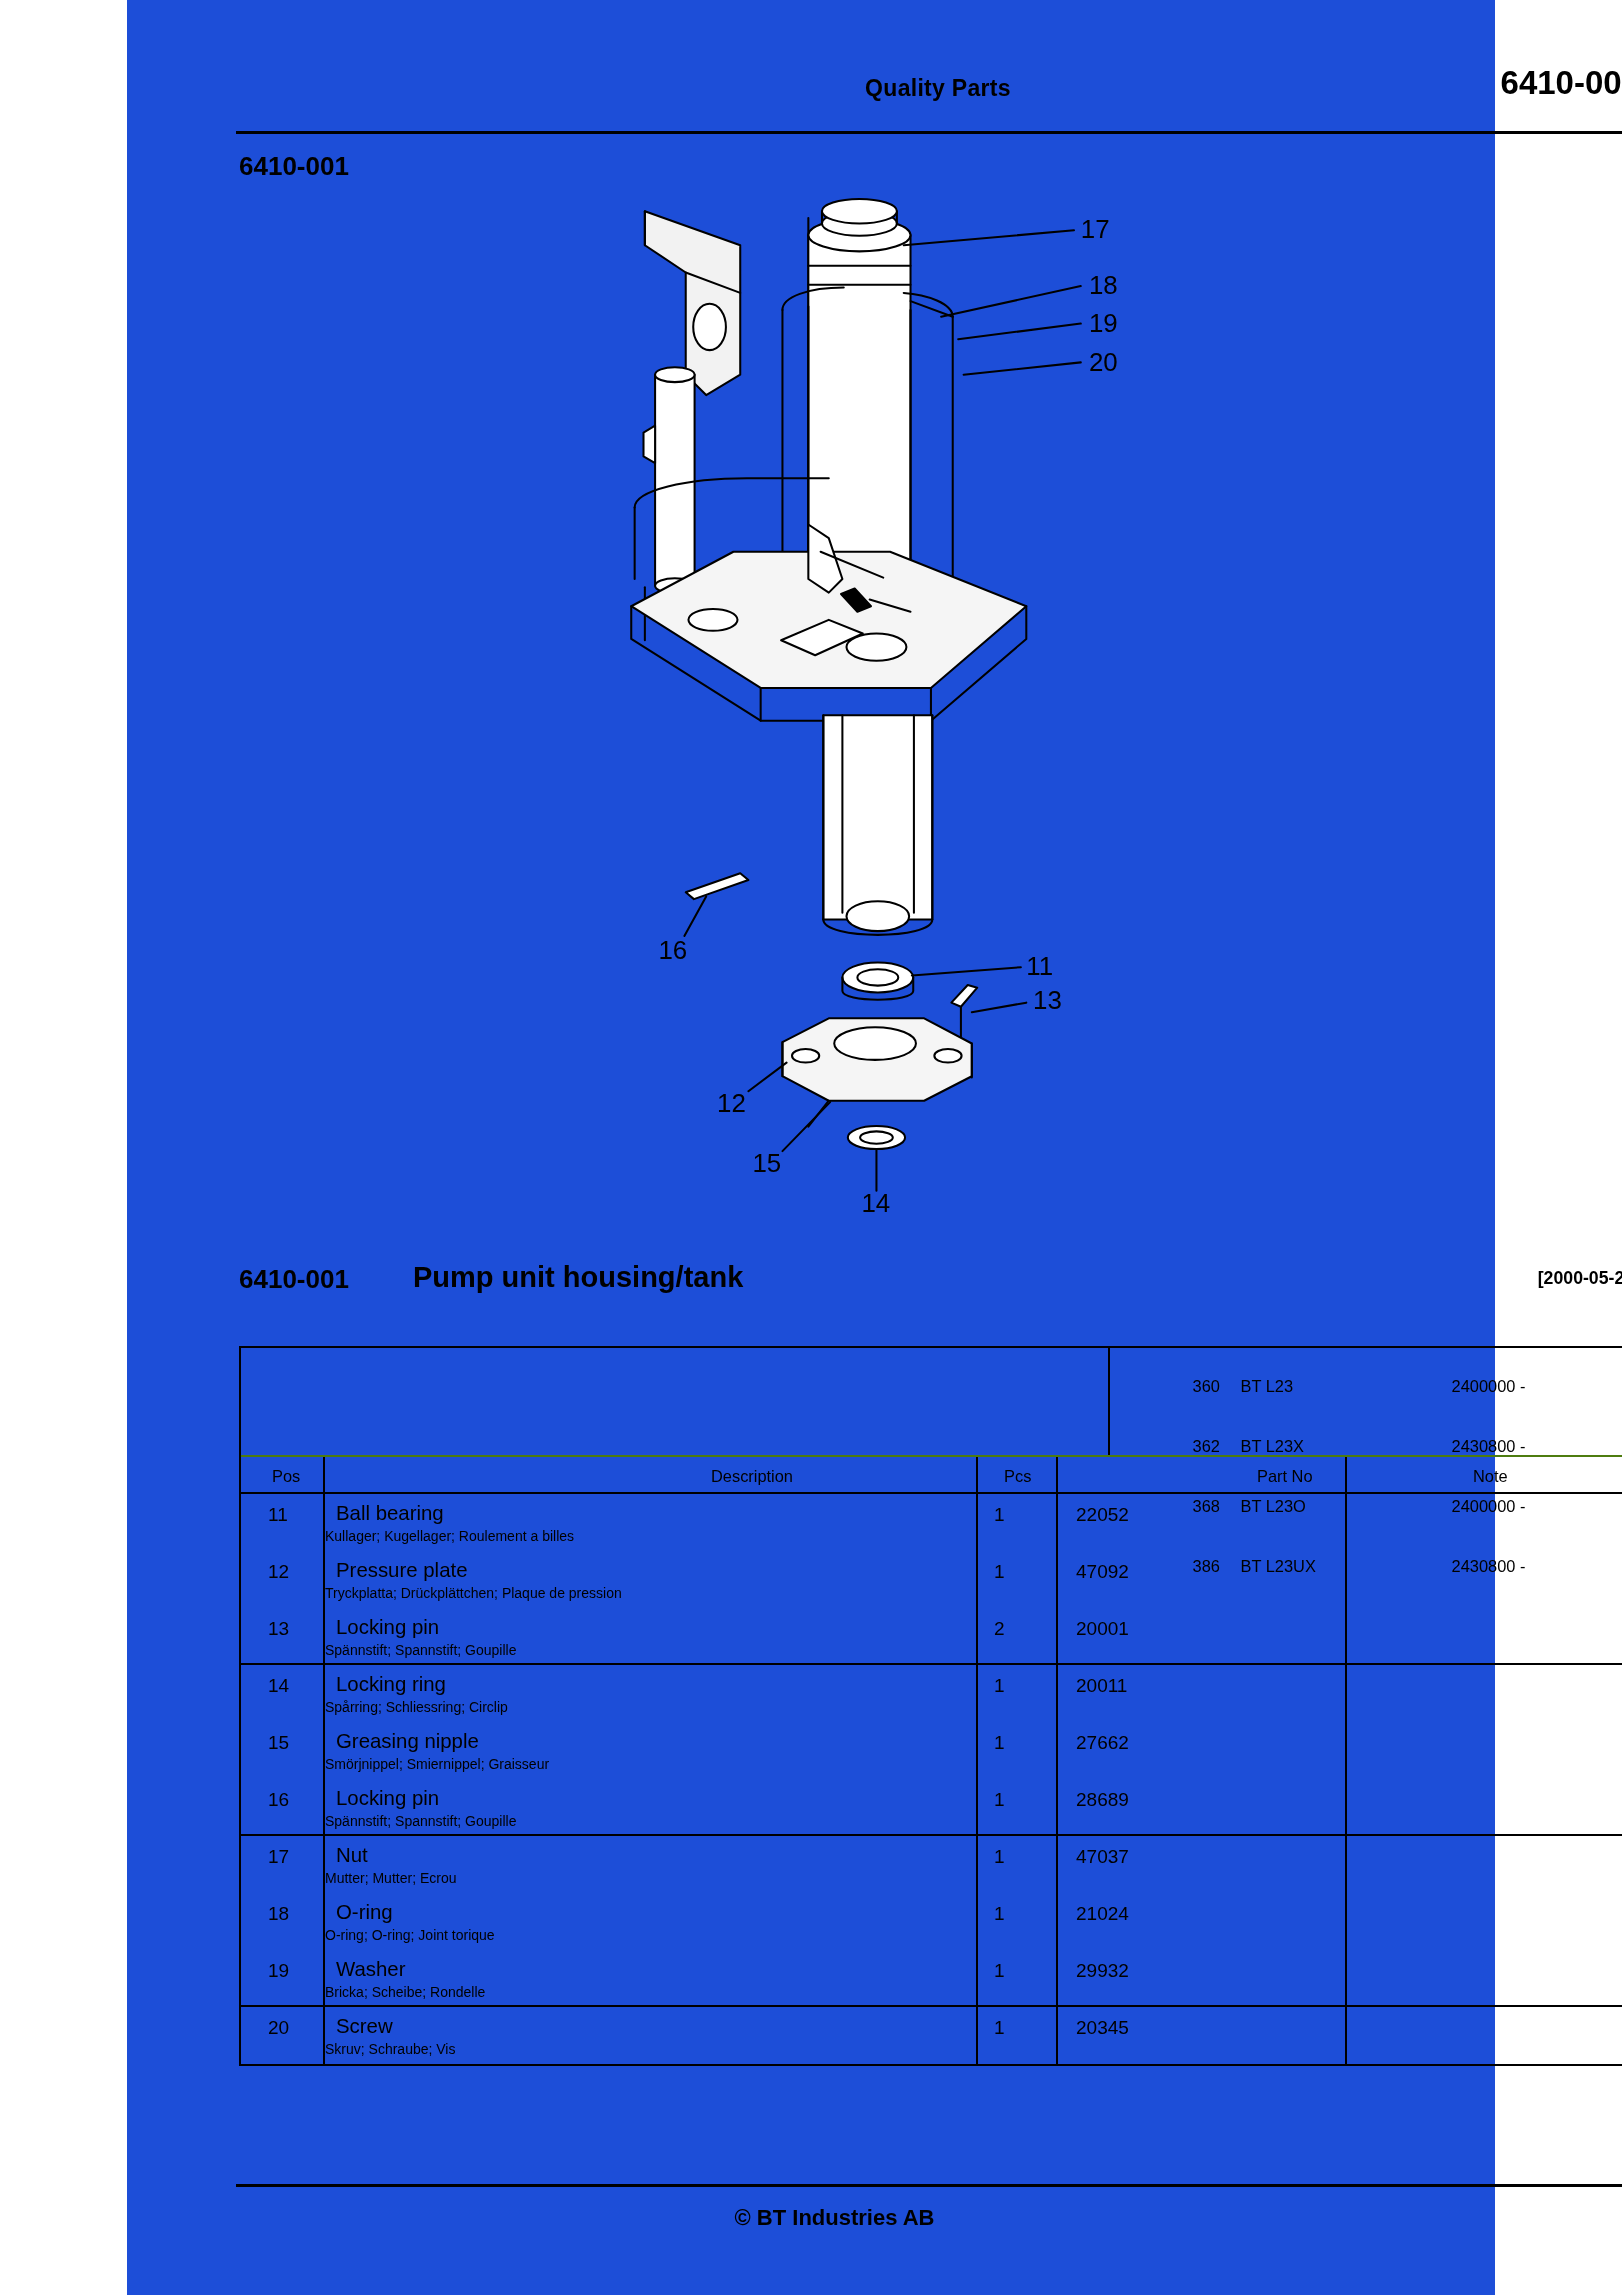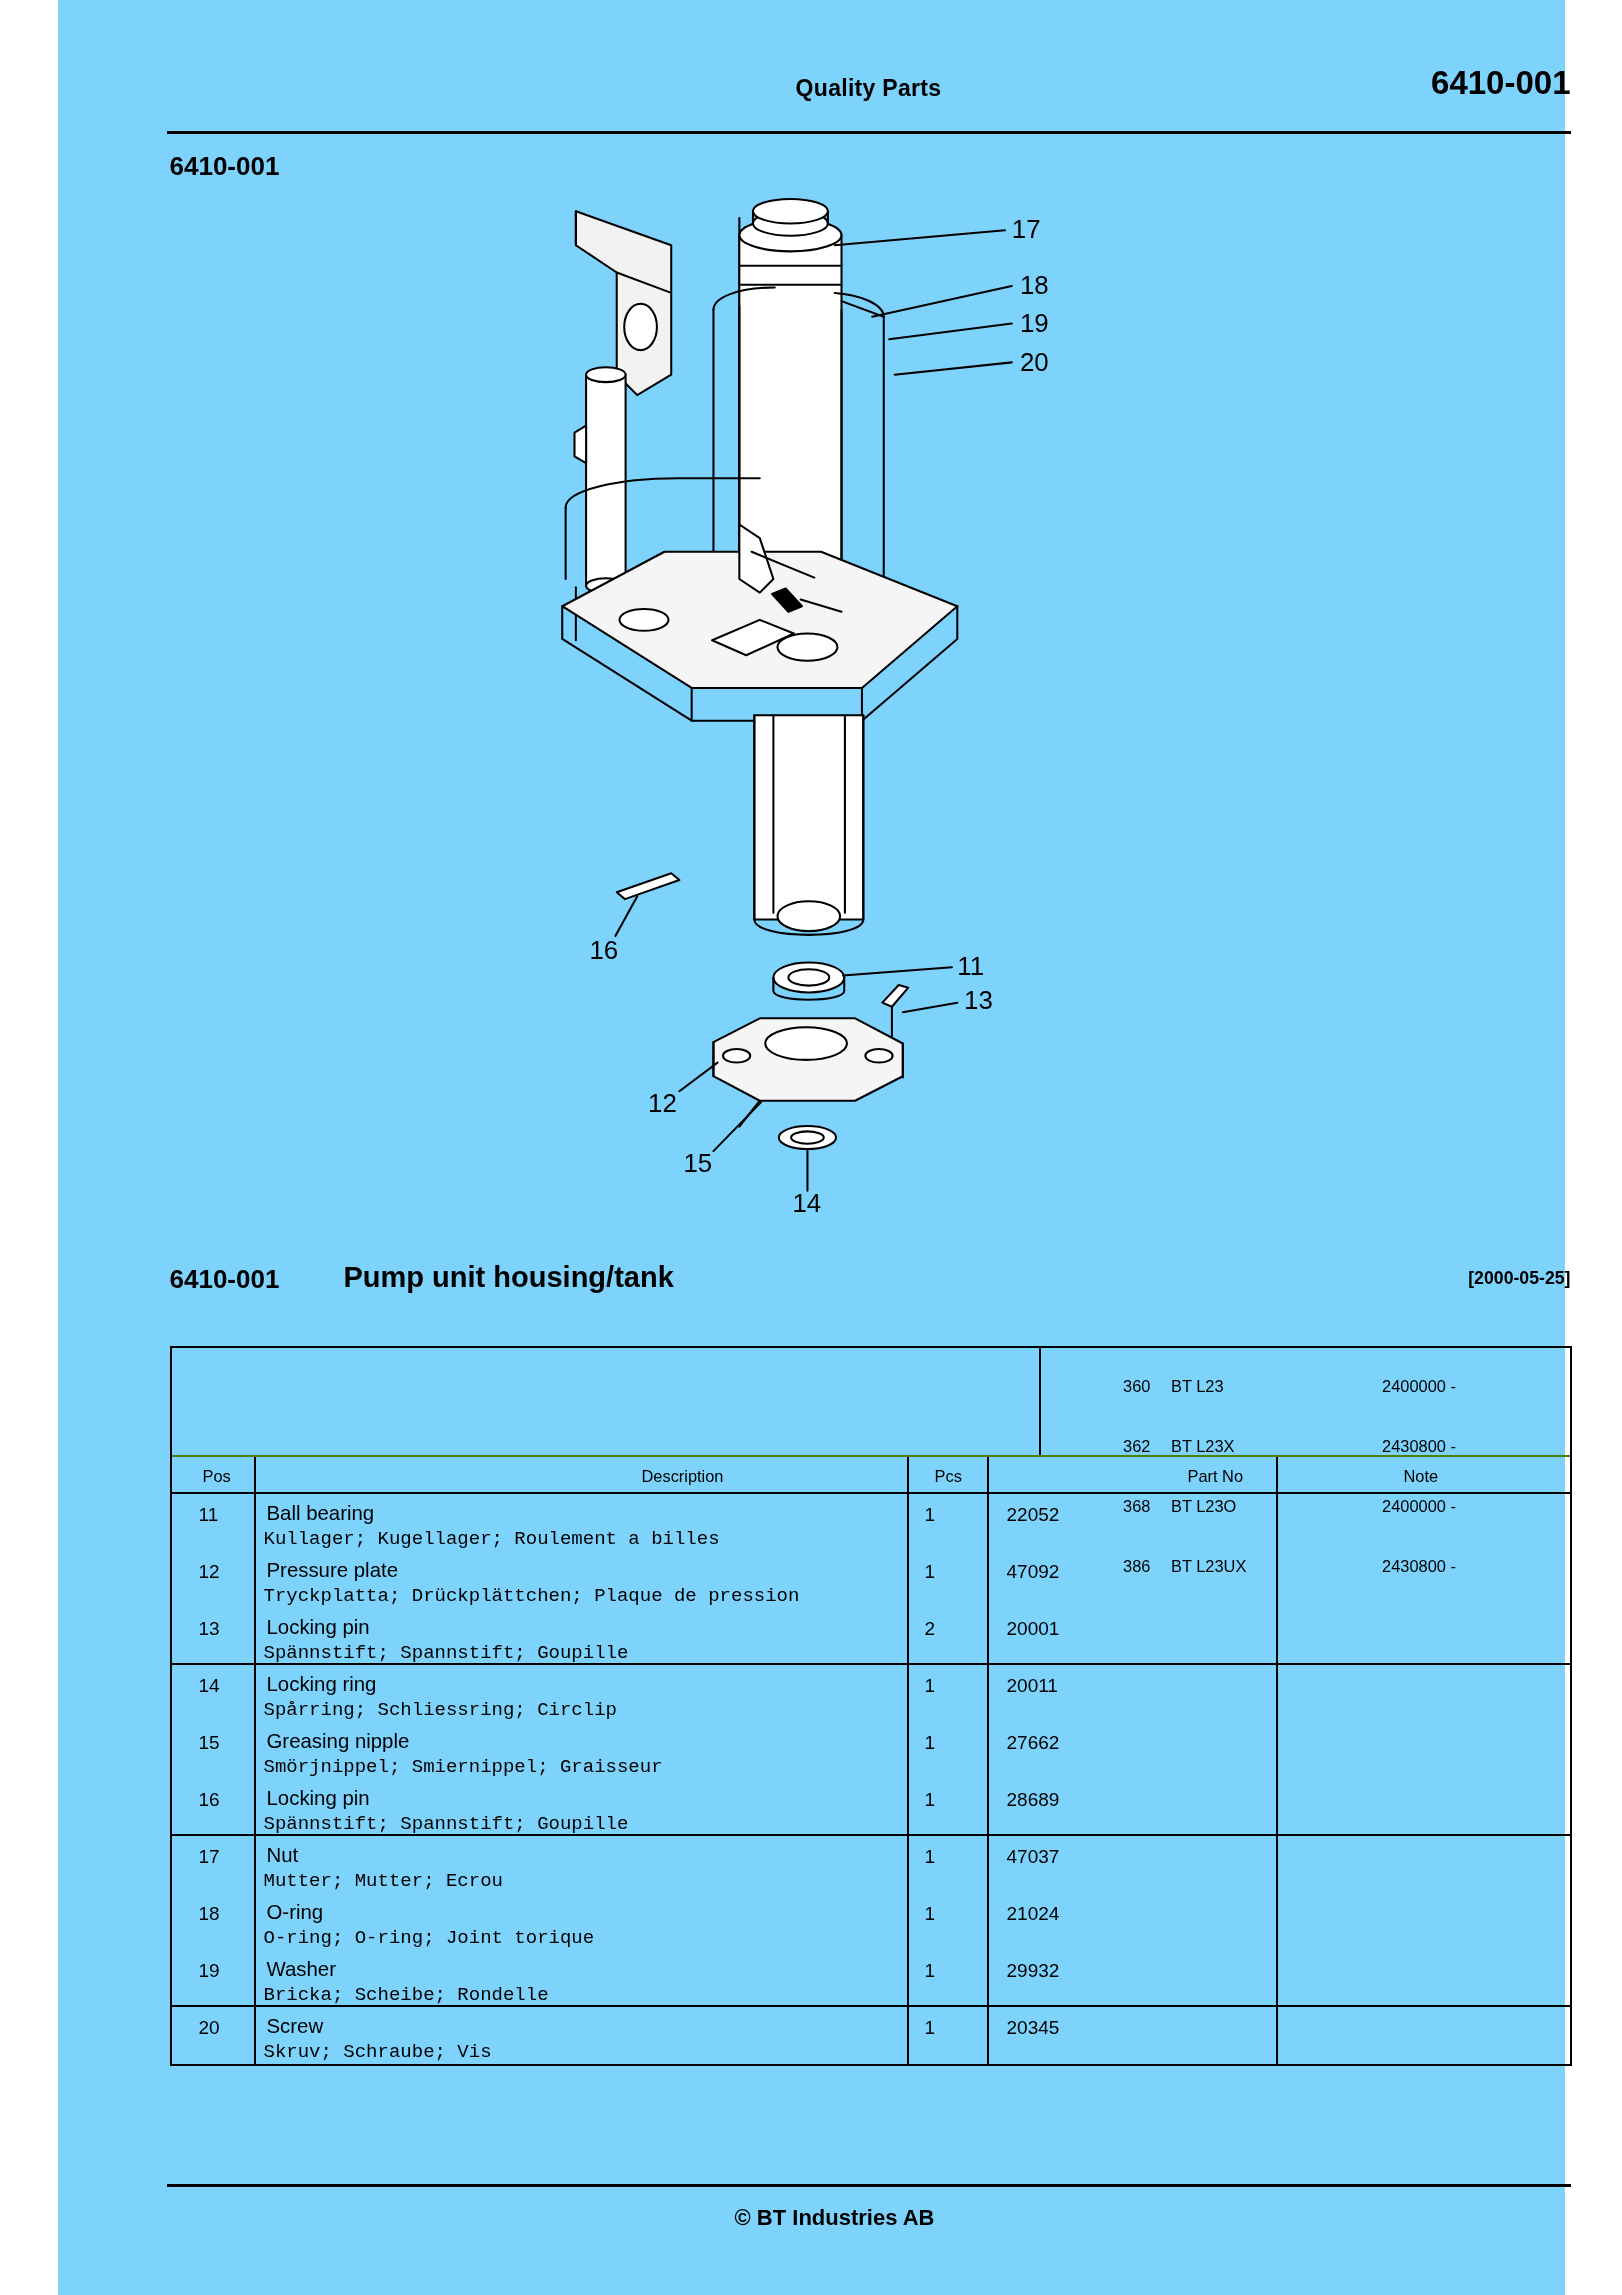--- a/index.html
+++ b/index.html
@@ -6,24 +6,24 @@
     margin: 0;
     padding: 0;
     background: #ffffff;
   }
   body {
     font-family: "Liberation Sans", sans-serif;
     color: #000;
   }
   .page {
     position: relative;
-    width: 1507px;
+    width: 1368px;
     height: 2295px;
     margin: 0 auto;
-    background: #7dd3fc;
+    background: #1d4ed8;
     box-sizing: border-box;
     padding: 0;
   }
 
   
   .header {
     position: absolute;
     left: 109px;
     top: 75px;
     width: 1404px;
@@ -192,24 +192,23 @@
     font-size: 19px;
   }
   .row .desc {
     position: absolute;
     left: 95px;
     top: 8px;
     font-size: 20.4px;
   }
   .row .desc-sub {
     position: absolute;
-    left: 92px;
+    left: 84px;
     top: 34px;
-    font-size: 19px;
-    font-family: Liberation Mono, monospace;
+    font-size: 14px;
   }
   .row .pcs {
     position: absolute;
     left: 753px;
     top: 9.5px;
     font-size: 19px;
   }
   .row .part {
     position: absolute;
     left: 835px;

